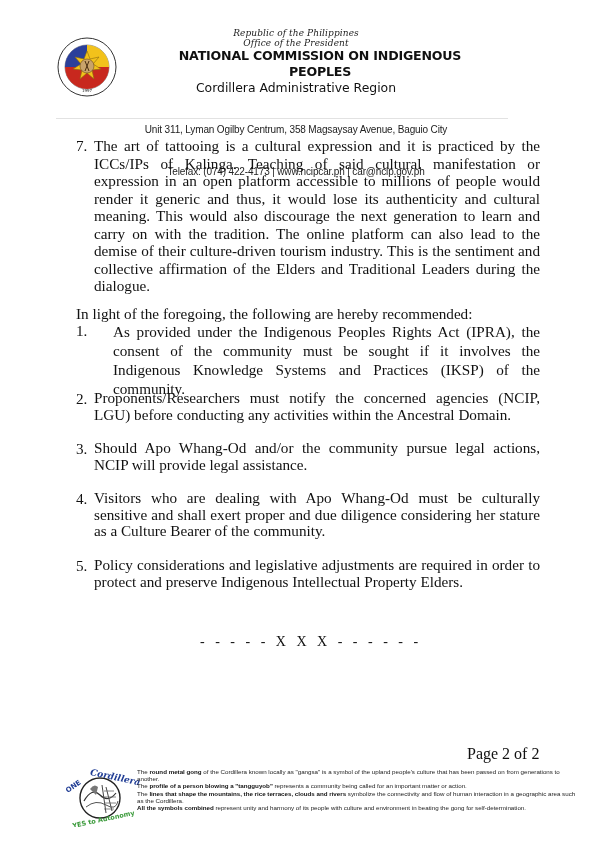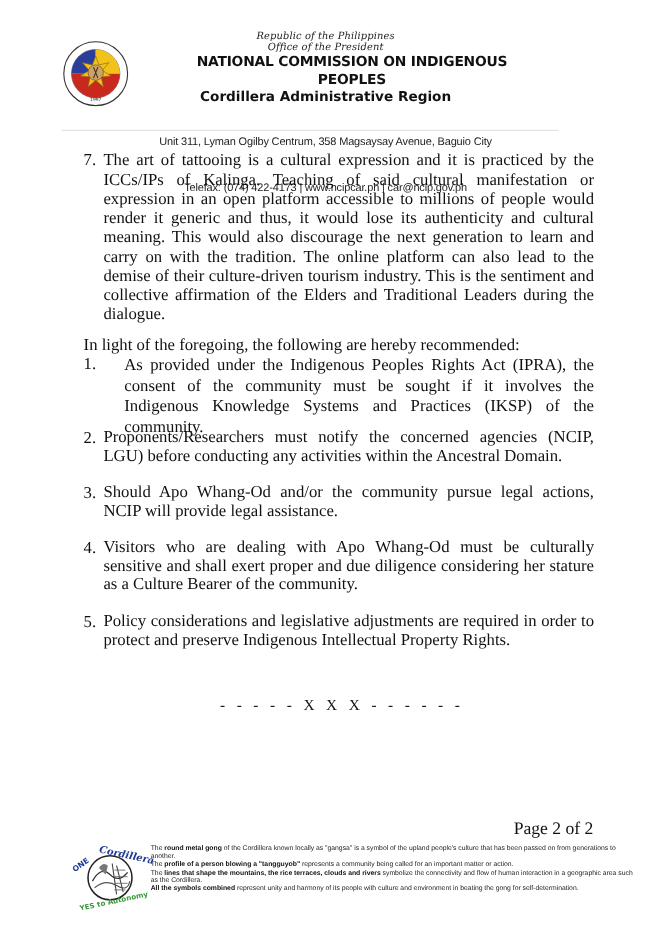--- a/index.html
+++ b/index.html
@@ -5,21 +5,21 @@
   html, body { margin: 0; padding: 0; background: #ffffff; }
   body { width: 609px; height: 849px; position: relative; overflow: hidden; color: #111; }
   .page { position: absolute; left: 0; top: 0; width: 495px; height: 849px; background: #fff; }
 
   
   .header { position: absolute; left: 0; top: 0; width: 609px; height: 120px; }
   .seal { position: absolute; left: 57px; top: 37px; width: 60px; height: 60px; }
   .head-text { position: absolute; left: 120px; top: 28px; width: 352px; text-align: center; }
   .gothic { font-family: "DejaVu Serif", serif; font-size: 9px; line-height: 10px; font-style: italic; color: #222; letter-spacing: 0.1px; }
   .agency { font-family: "DejaVu Sans", sans-serif; font-weight: bold; font-size: 12.6px; line-height: 16px; color: #111; letter-spacing: -0.2px; margin-left: 48px; }
-  .region { font-family: "DejaVu Sans", sans-serif; font-weight: bold; font-size: 12.4px; line-height: 15px; color: #111; }
+  .region { font-family: "DejaVu Sans", sans-serif; font-weight: normal; font-size: 12.4px; line-height: 15px; color: #111; }
   .addr { font-family: Liberation Sans, sans-serif; font-size: 10px; line-height: 14px; color: #222; letter-spacing: -0.15px; margin-top: 28px; }
   .divider { position: absolute; left: 56px; top: 118px; width: 452px; height: 1px; background: #e2e2e2; }
 
   
   .body { position: absolute; left: 0; top: 0; width: 609px; font-family: "Liberation Serif", serif; font-size: 15.2px; color: #111; }
   .item { position: absolute; left: 76px; width: 464px; }
   .item .num { position: absolute; left: 0; top: 0; width: 18px; }
   .item .txt { margin-left: 18px; text-align: justify; line-height: 17.5px; }
   .item.tight .txt { line-height: 16.5px; }
   .lead { position: absolute; left: 76px; top: 305px; line-height: 18px; }
@@ -82,21 +82,21 @@
       <div class="txt">Should Apo Whang-Od and/or the community pursue legal actions, NCIP will provide legal assistance.</div>
     </div>
 
     <div class="item tight" style="top:490px;">
       <span class="num">4.</span>
       <div class="txt">Visitors who are dealing with Apo Whang-Od must be culturally sensitive and shall exert proper and due diligence considering her stature as a Culture Bearer of the community.</div>
     </div>
 
     <div class="item tight" style="top:557px;">
       <span class="num">5.</span>
-      <div class="txt">Policy considerations and legislative adjustments are required in order to protect and preserve Indigenous Intellectual Property Rights.</div>
+      <div class="txt">Policy considerations and legislative adjustments are required in order to protect and preserve Indigenous Intellectual Property Elders.</div>
     </div>
 
     <div class="endmark">- - - - -  X X X - - - - - -</div>
     <div class="pageno">Page 2 of 2</div>
   </div>
 
   <svg class="footer-logo" viewBox="0 0 82 62">
     <ellipse cx="40" cy="33" rx="20" ry="20" fill="#fff" stroke="#222" stroke-width="1.4"></ellipse>
     <path d="M24 36 Q32 22 40 30 T56 28" fill="none" stroke="#333" stroke-width="1.2"></path>
     <path d="M26 42 Q36 34 46 40 T58 36" fill="none" stroke="#555" stroke-width="1"></path>

